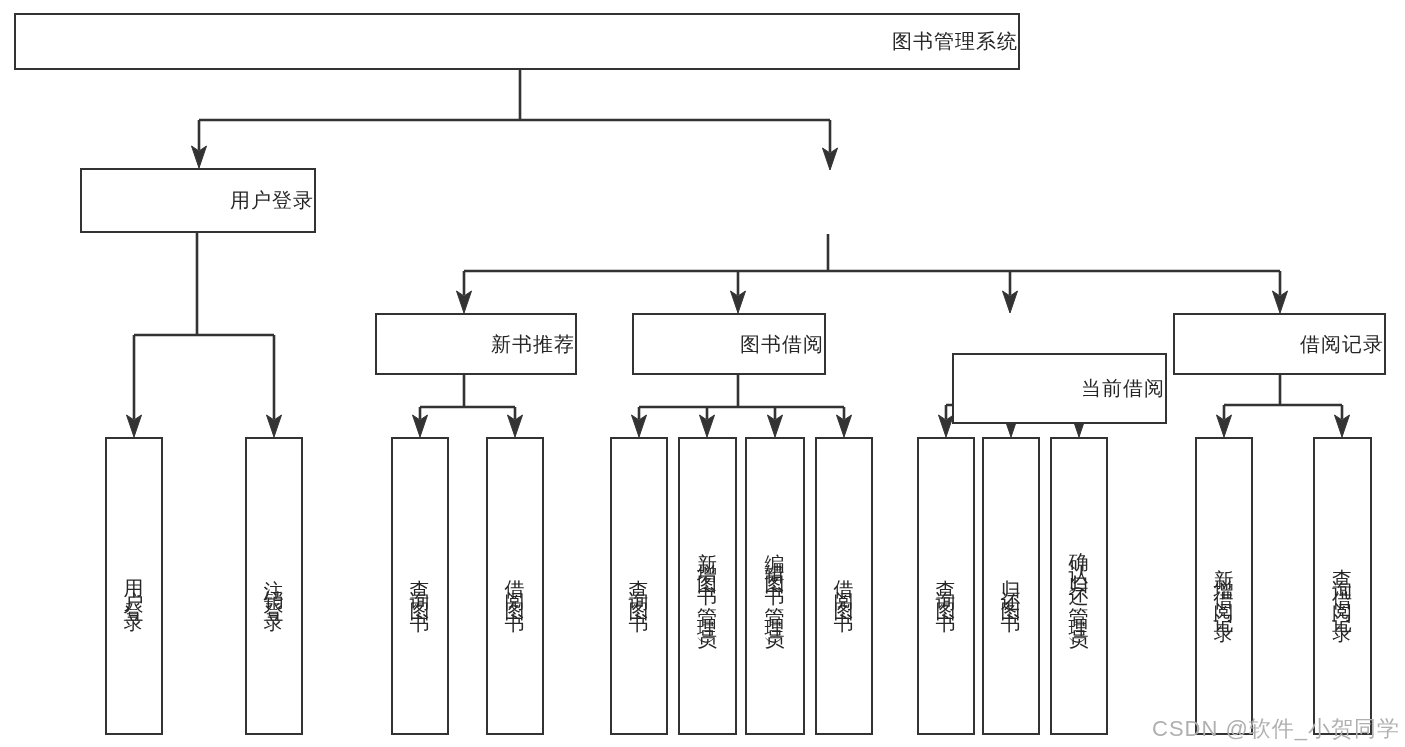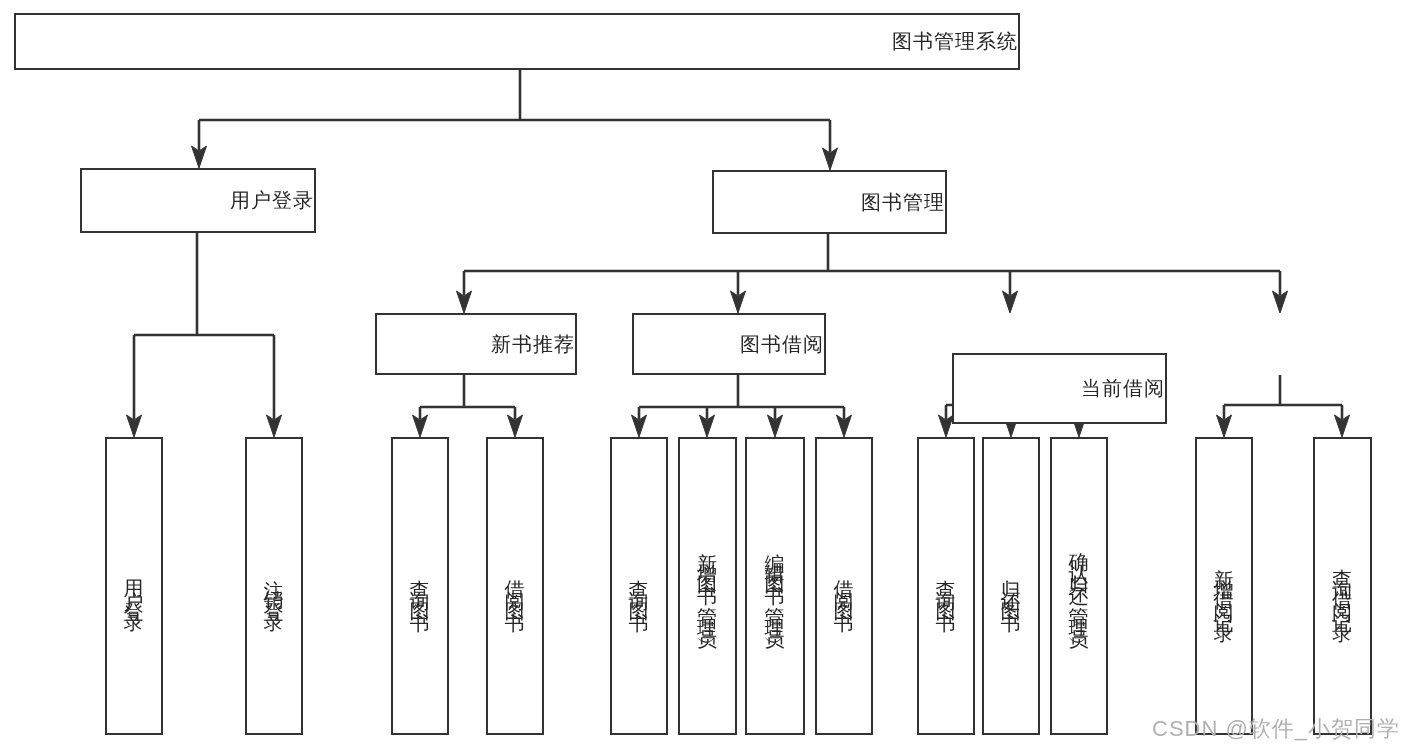--- a/index.html
+++ b/index.html
@@ -137,33 +137,33 @@
     </g>
   </svg>
 
   <div class="hbox" style="left:14px;top:13px;width:1006px;height:57px;">
     <span>图书管理系统</span>
   </div>
 
   <div class="hbox" style="left:80px;top:168px;width:236px;height:65px;">
     <span>用户登录</span>
   </div>
-  <div class="hbox" style="left:712px;top:170px;width:235px;height:64px;">
-    <span>图书管理</span>
-  </div>
 
   <div class="hbox" style="left:363px;top:313px;width:202px;height:62px;margin-left:12px;">
     <span>新书推荐</span>
   </div>
   <div class="hbox" style="left:632px;top:313px;width:194px;height:62px;">
     <span>图书借阅</span>
   </div>
   <div class="hbox" style="left:952px;top:313px;width:215px;height:71px;margin-top:40px;">
     <span>当前借阅</span>
   </div>
+  <div class="hbox" style="left:1173px;top:313px;width:213px;height:62px;">
+    <span>借阅记录</span>
+  </div>
 
   <div class="leaf" style="left:105px;">
     <span class="vtext">用户登录</span>
   </div>
   <div class="leaf" style="left:245px;">
     <span class="vtext">注销登录</span>
   </div>
 
   <div class="leaf" style="left:391px;">
     <span class="vtext">查询图书</span>

